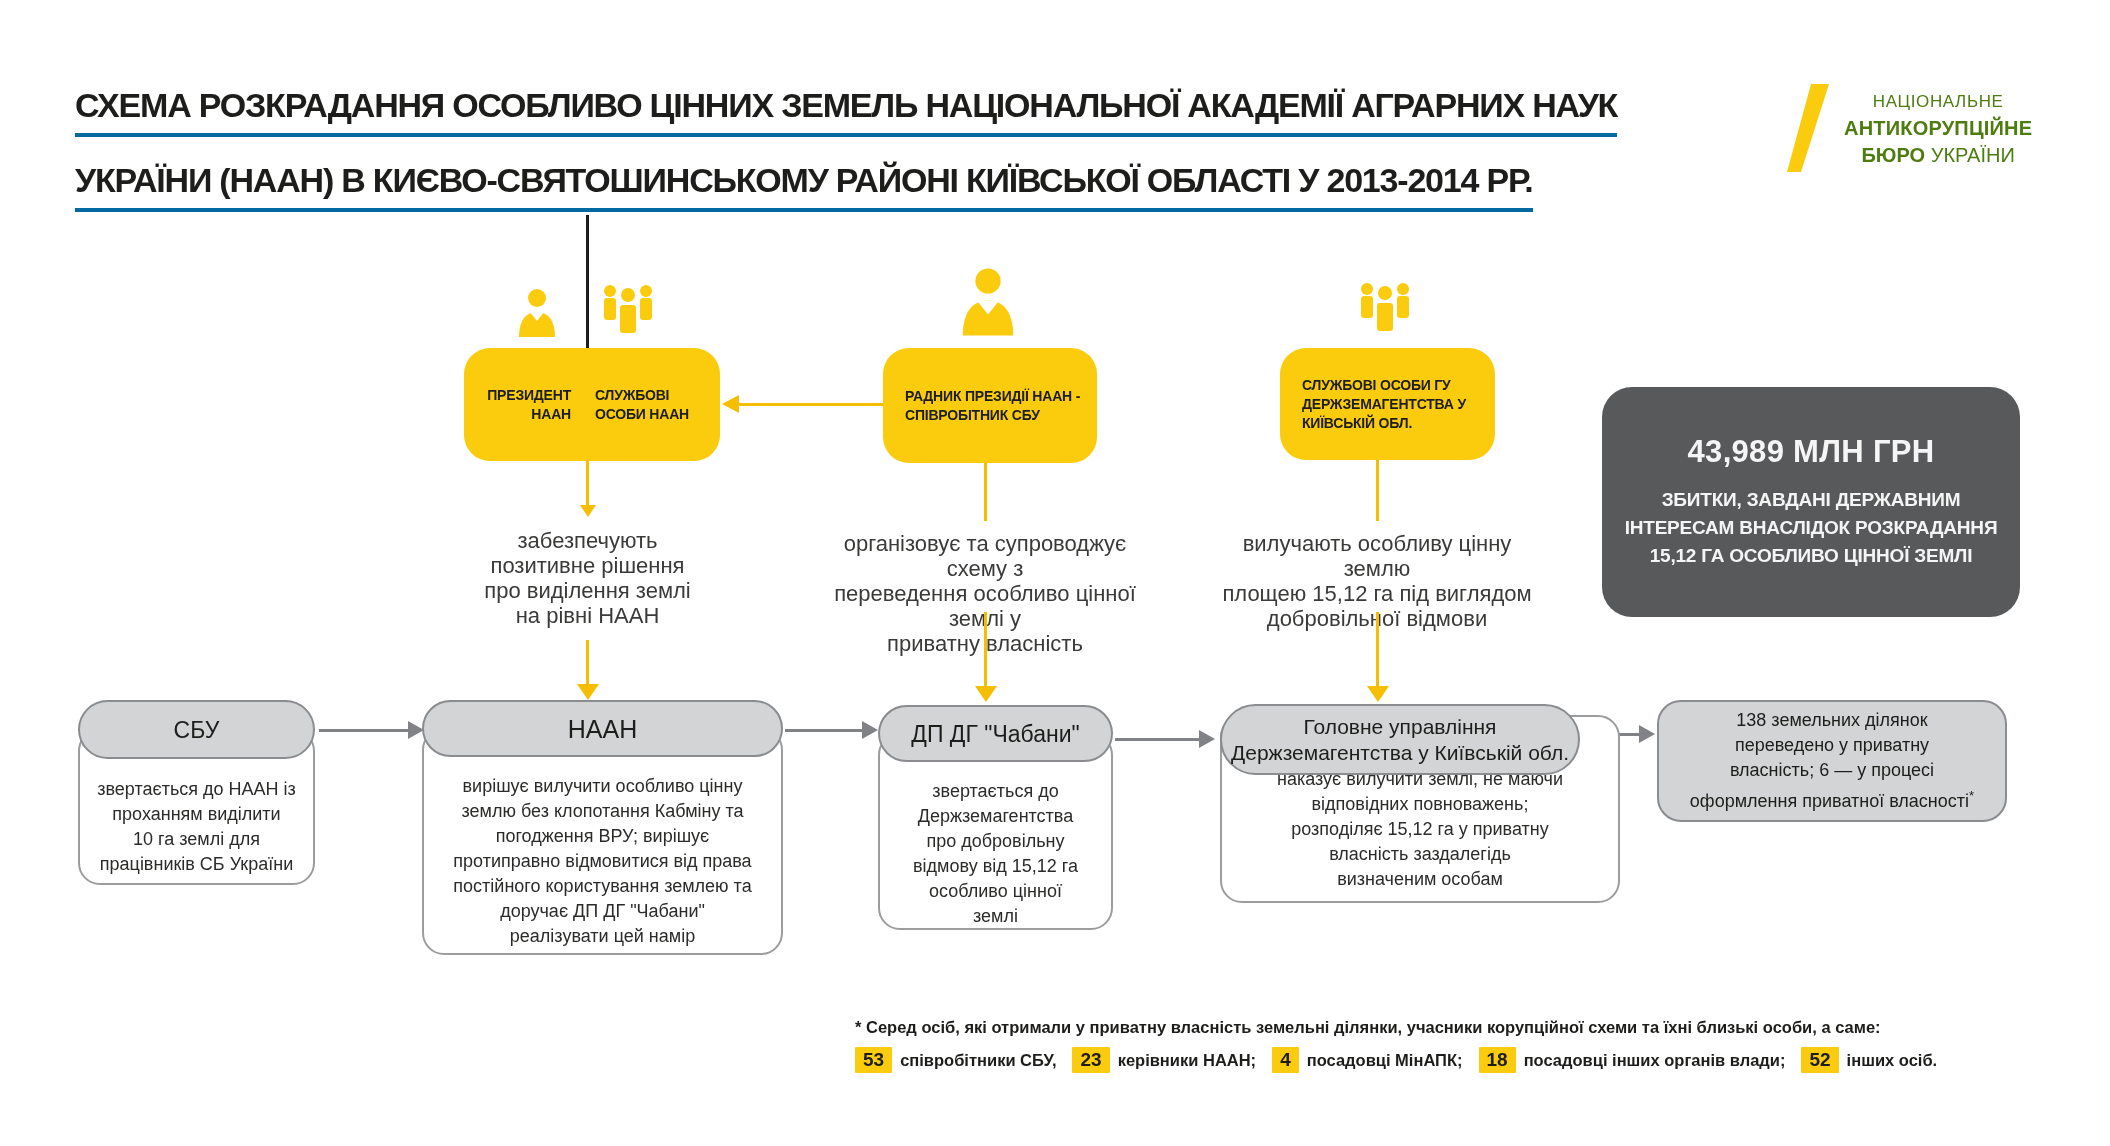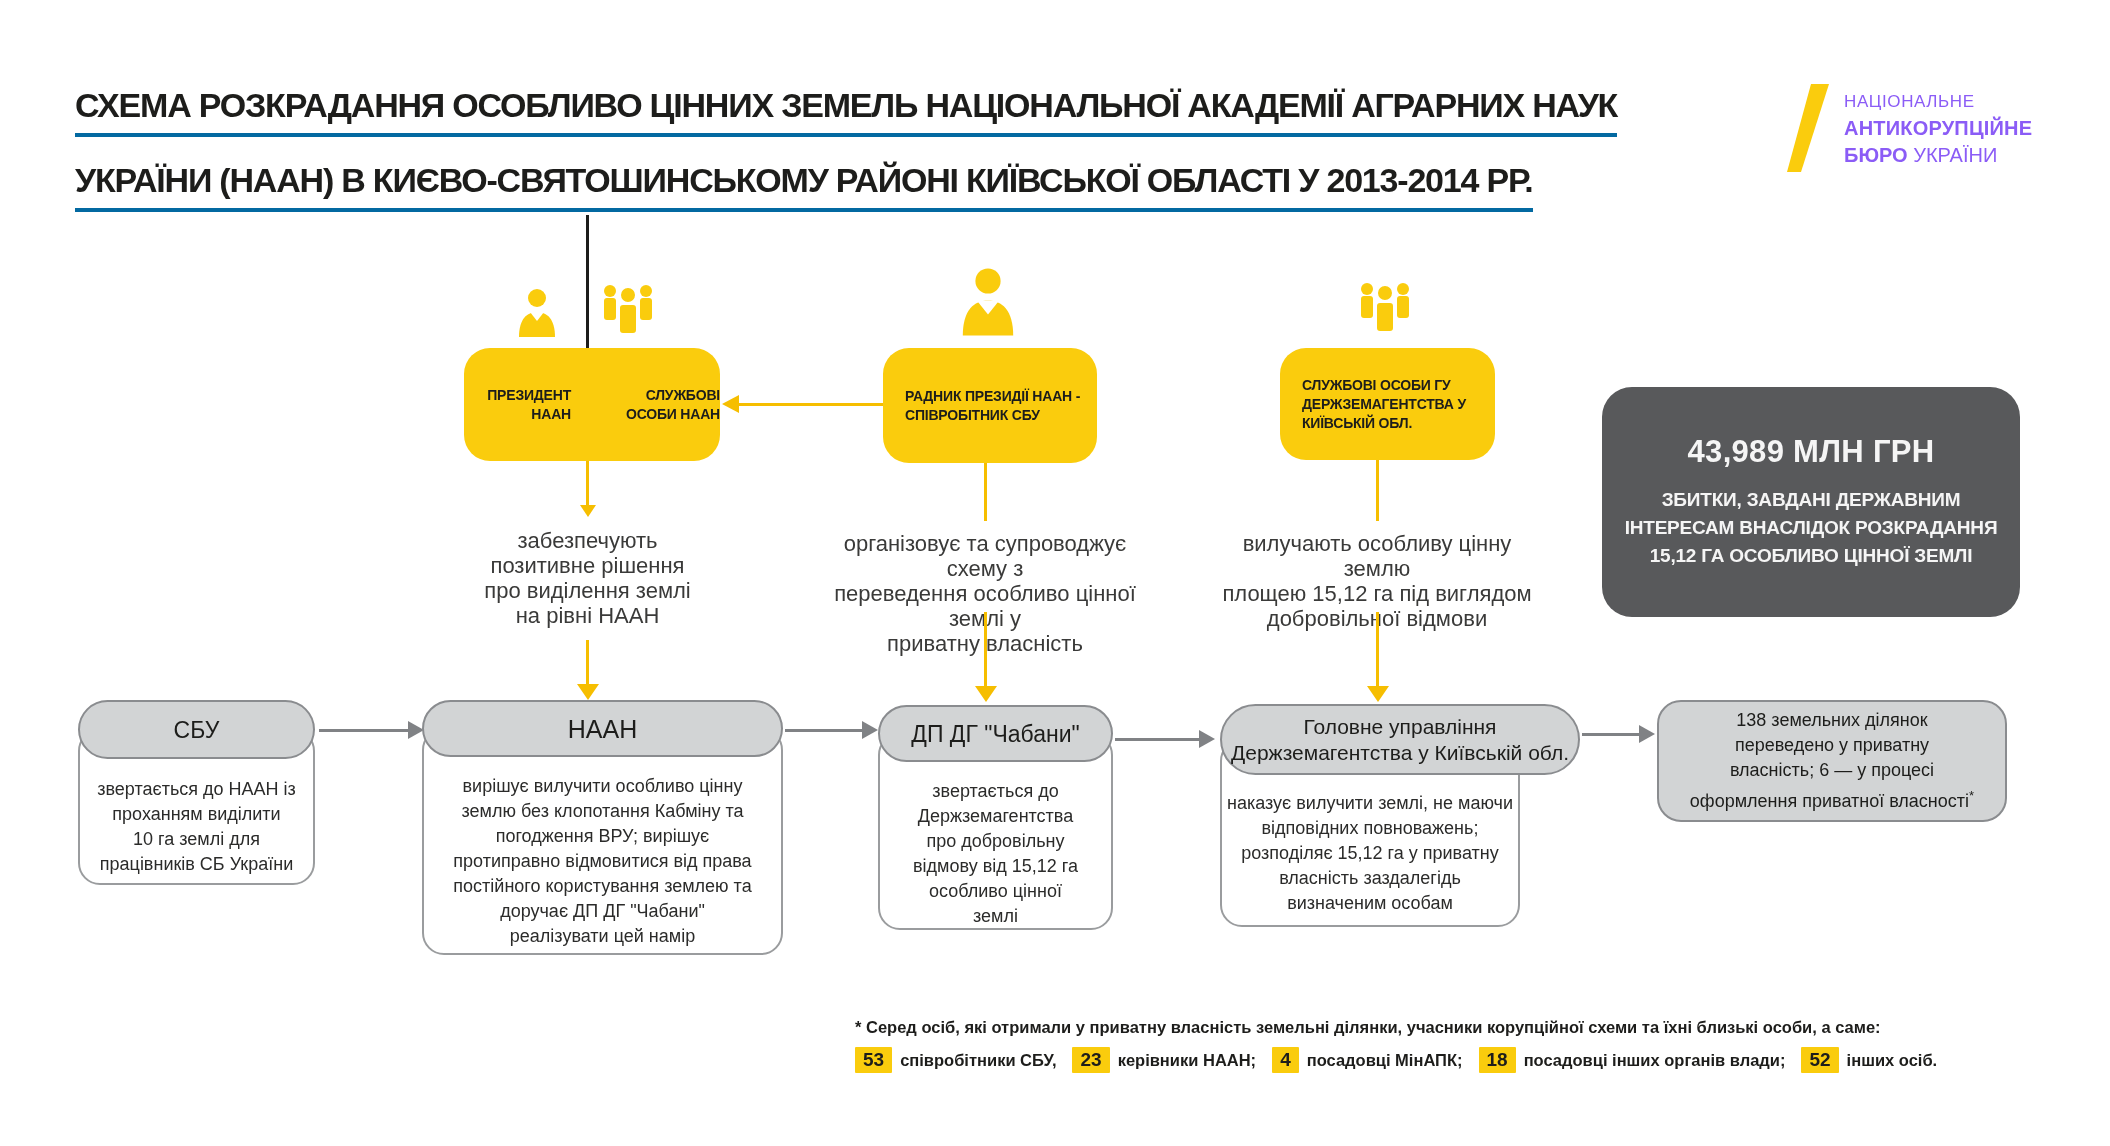--- a/index.html
+++ b/index.html
@@ -9,33 +9,33 @@
   }
   
   .title-wrap{position:absolute;left:75px;top:86px;}
   .title-line{
     width:fit-content;font-size:34px;font-weight:bold;letter-spacing:-1.2px;
     color:#1d1d1b;padding-bottom:8px;border-bottom:4px solid #0369a1;margin-bottom:24px;
     white-space:nowrap;
   }
   
   .logo{position:absolute;left:1787px;top:84px;display:flex;gap:15px;align-items:flex-start;}
-  .logo-text{line-height:27px;color:#8b5cf6;padding-top:4px;}
+  .logo-text{line-height:27px;color:#4d7c0f;padding-top:4px;text-align:center;}
   .logo-l1{font-size:17px;letter-spacing:.6px;}
   .logo-l2{font-size:20px;font-weight:bold;letter-spacing:.2px;}
   .logo-l3{font-size:20px;}
   .logo-l3 b{font-weight:bold;}
   
   .ybox{
     position:absolute;background:#facc0d;border-radius:26px;display:flex;align-items:center;
     font-weight:bold;color:#1d1d1b;
   }
   .ybox .lbl{font-size:14px;line-height:19px;white-space:pre-line;letter-spacing:-.2px;}
   .split-left{width:118px;text-align:right;padding-right:11px;box-sizing:border-box;}
-  .split-right{flex:1;text-align:right;padding-left:13px;box-sizing:border-box;}
+  .split-right{flex:1;text-align:left;padding-left:13px;box-sizing:border-box;}
   .pad-left{padding-left:22px;}
   
   .note{
     position:absolute;text-align:center;font-size:22px;line-height:25px;color:#3a3a39;
     white-space:pre-line;
   }
   
   .vline-k{position:absolute;width:3px;background:#1d1d1b;}
   .vline-y{position:absolute;width:3px;background:#f6be00;}
   .tri-down-sm{position:absolute;width:0;height:0;border-left:8px solid transparent;border-right:8px solid transparent;border-top:12px solid #f6be00;}
@@ -204,21 +204,21 @@
   <div class="flow-body" style="left:878px;top:733px;width:235px;height:197px;padding-top:44px;">звертається до
 Держземагентства
 про добровільну
 відмову від 15,12 га
 особливо цінної
 землі</div>
   <div class="harrow-g" style="left:1115px;top:738px;width:85px;"></div>
 
   <div class="flow-header" style="left:1220px;top:704px;width:360px;height:71px;font-size:21px;">Головне управління
 Держземагентства у Київській обл.</div>
-  <div class="flow-body" style="left:1220px;top:739px;width:300px;height:188px;padding-top:50px;">наказує вилучити землі, не маючи
+  <div class="flow-body" style="left:1220px;top:715px;width:400px;height:188px;padding-top:50px;">наказує вилучити землі, не маючи
 відповідних повноважень;
 розподіляє 15,12 га у приватну
 власність заздалегідь
 визначеним особам</div>
   <div class="harrow-g" style="left:1582px;top:733px;width:58px;"></div>
 
   <div class="result-box">
     <div style="width:334px;"><span>138 земельних ділянок
 переведено у приватну
 власність; 6 — у процесі

